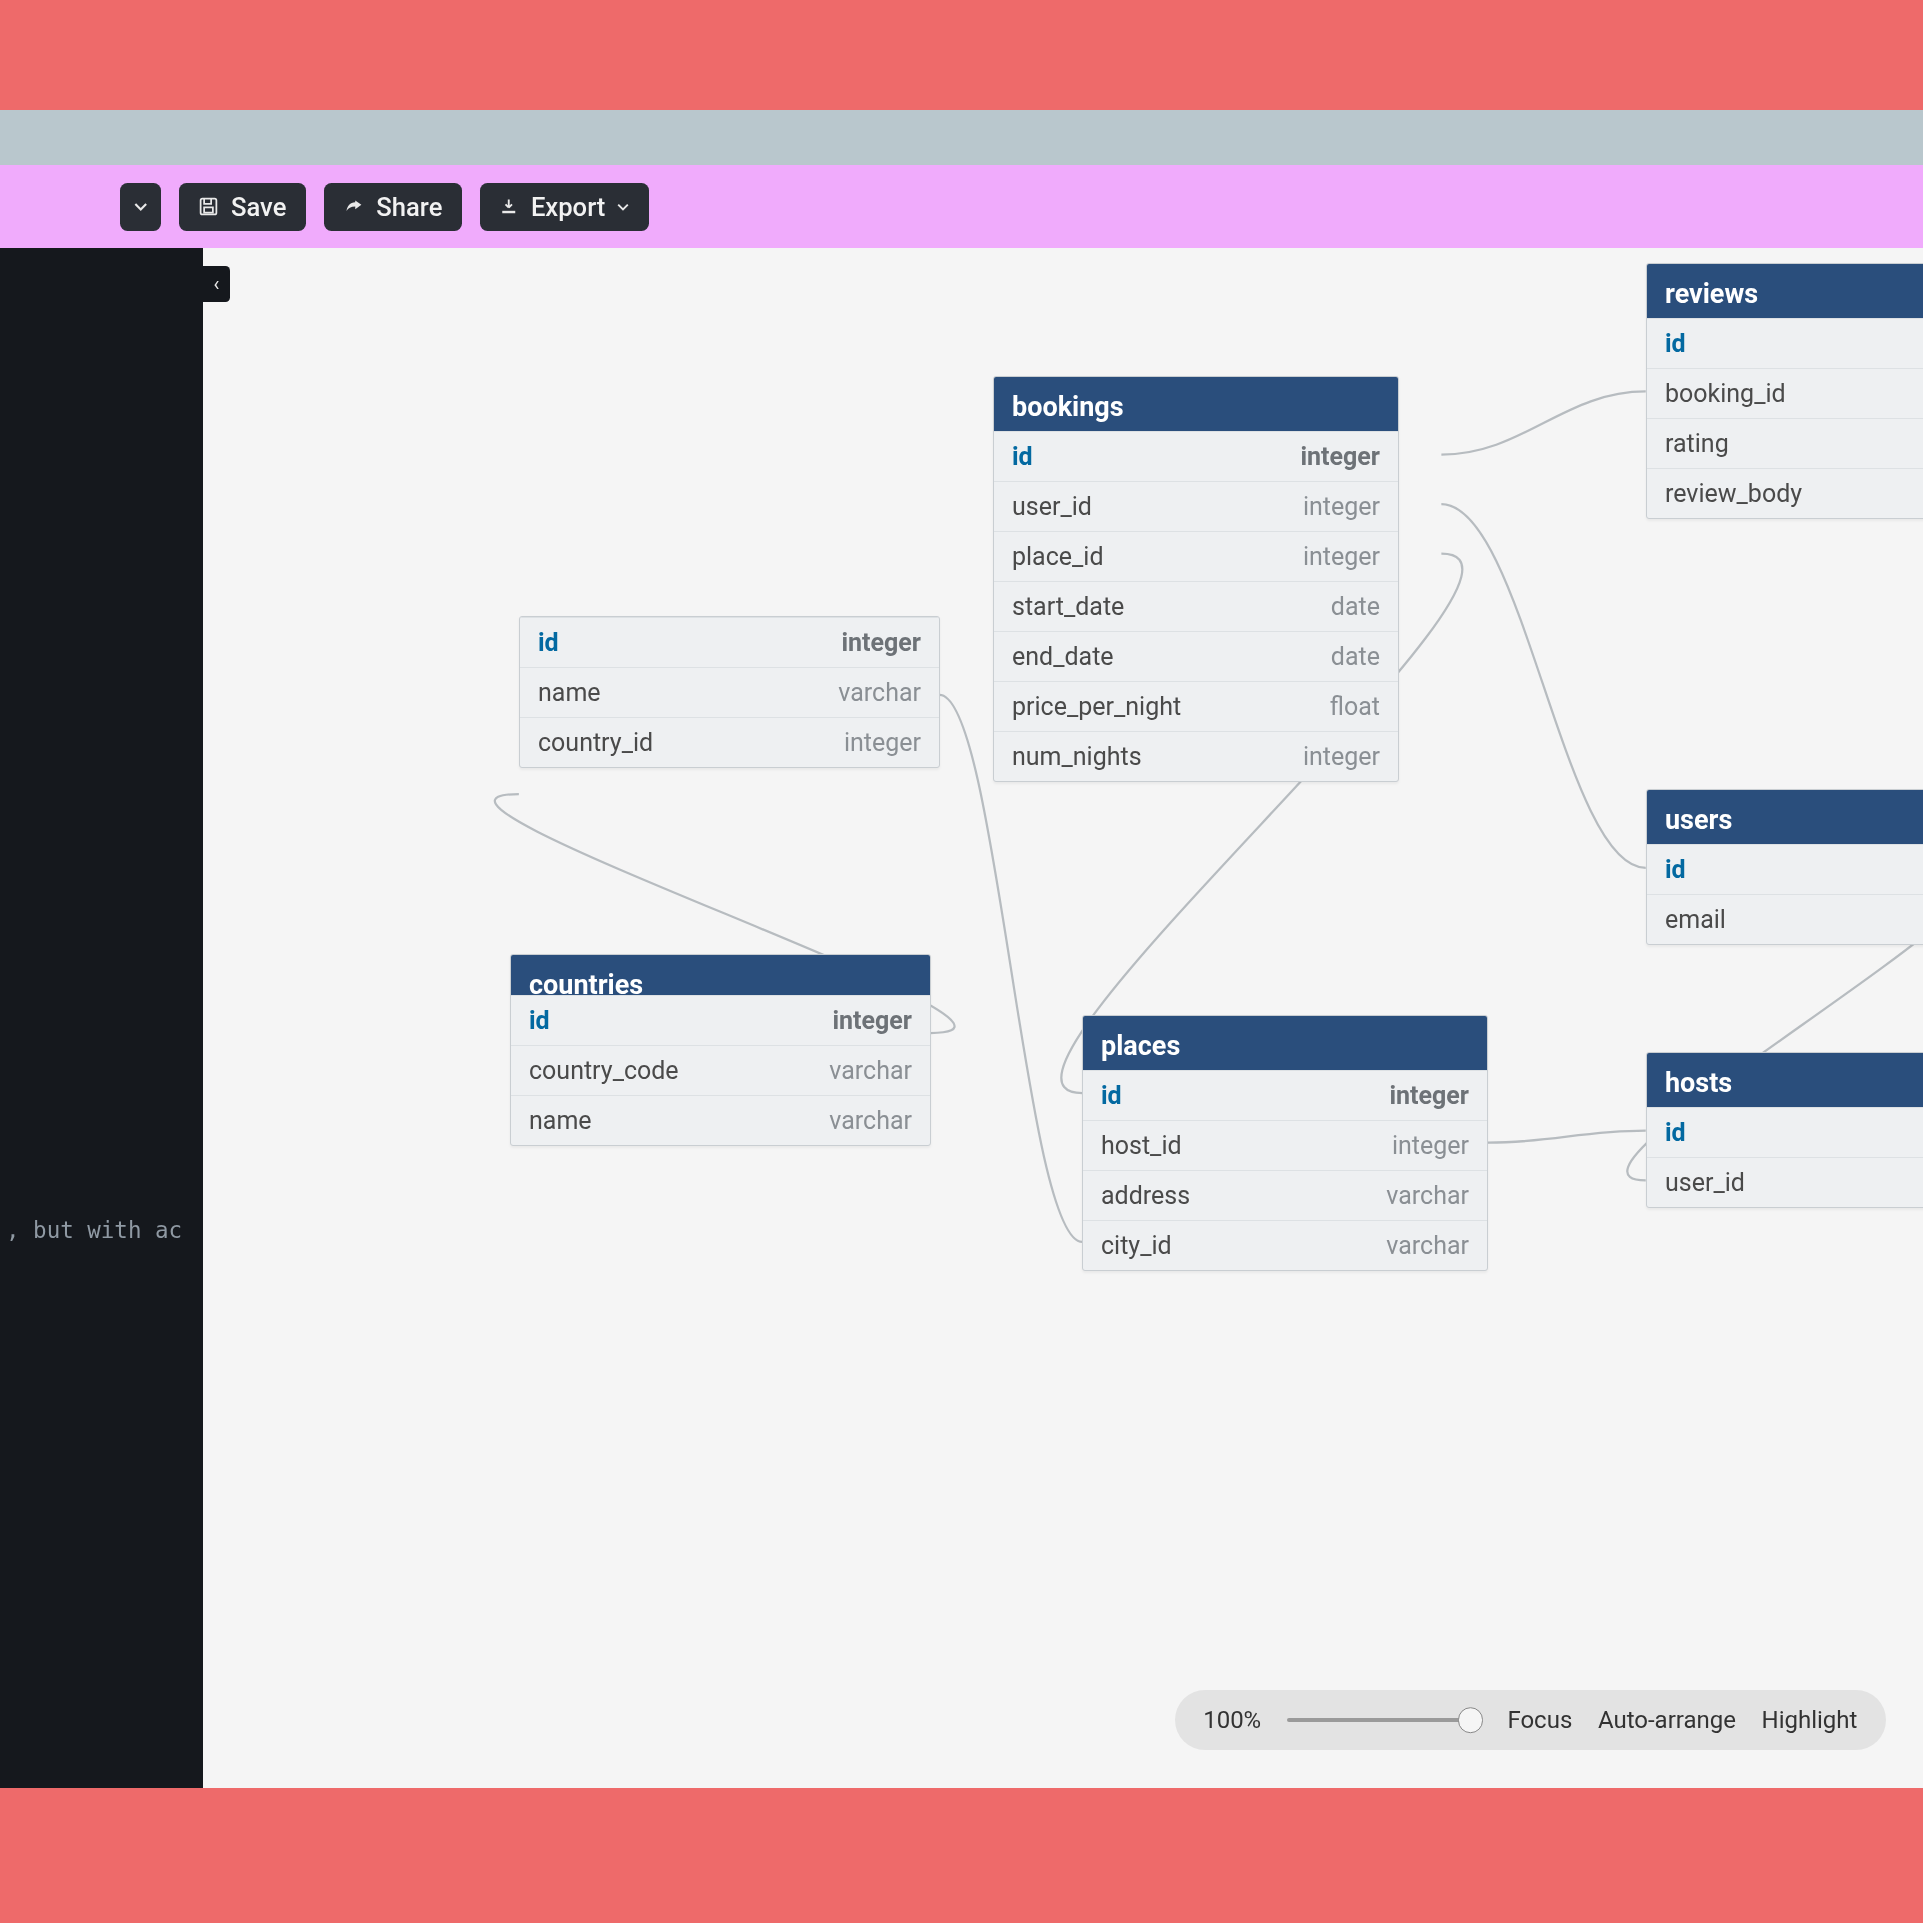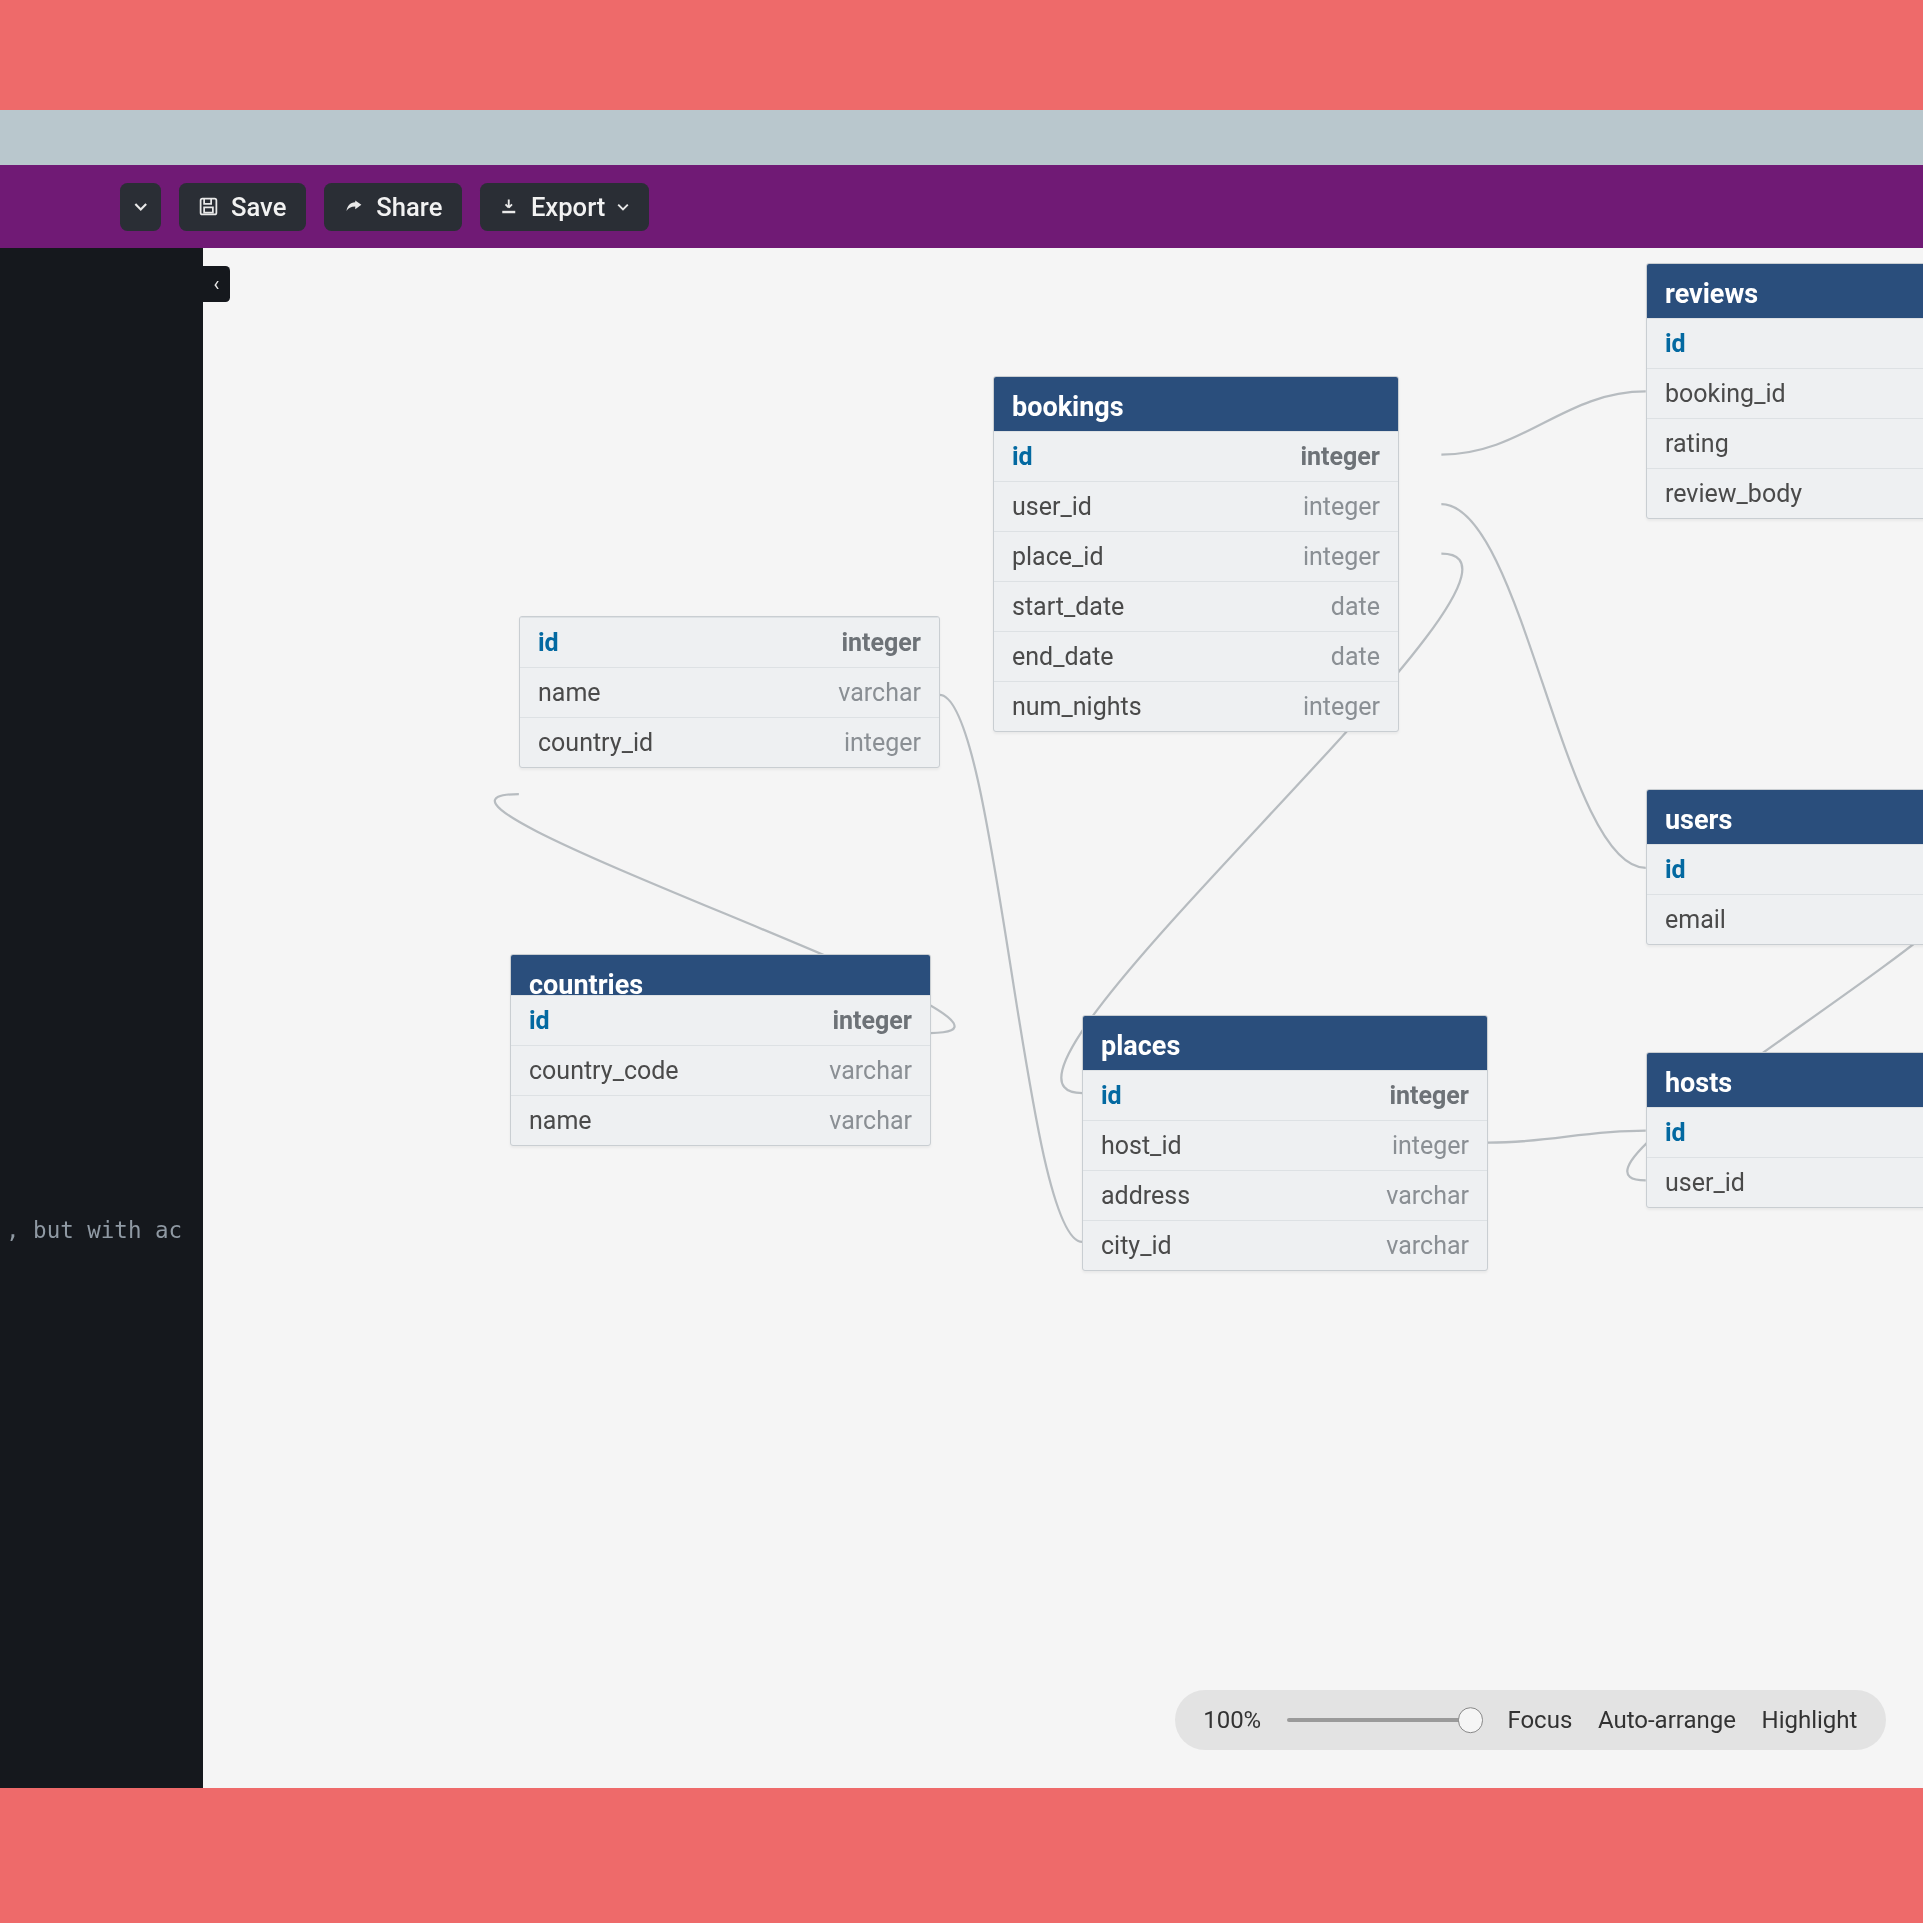--- a/index.html
+++ b/index.html
@@ -27,21 +27,21 @@
     position: absolute;
     left: 0; top: 165px;
     width: 1924px;
     height: 1623px;
     background: #15181d;
   }
   .toolbar {
     position: absolute;
     left: 0; top: 0; right: 0;
     height: 83px;
-    background: #701a75;
+    background: #f0abfc;
     display: flex;
     align-items: center;
     padding-left: 120px;
     gap: 18px;
   }
   .tb-btn {
     background: #2a2e35;
     color: #f2f2f2;
     border-radius: 7.5px;
     height: 48px;
@@ -265,20 +265,24 @@
             </div>
             <div class="table-row" style="height: 50px;">
               <span class="col-name">start_date</span>
               <span class="col-type">date</span>
             </div>
             <div class="table-row" style="height: 50px;">
               <span class="col-name">end_date</span>
               <span class="col-type">date</span>
             </div>
             <div class="table-row" style="height: 50px;">
+              <span class="col-name">price_per_night</span>
+              <span class="col-type">float</span>
+            </div>
+            <div class="table-row" style="height: 50px;">
               <span class="col-name">num_nights</span>
               <span class="col-type">integer</span>
             </div>
           </div>
           <div class="table" style="left: 879px; top: 767px; width: 406px;">
             <div class="table-header" style="height: 54px;">places</div>
             <div class="table-row" style="height: 50px;">
               <span class="col-name bold">id</span>
               <span class="col-type bold">integer</span>
             </div>

